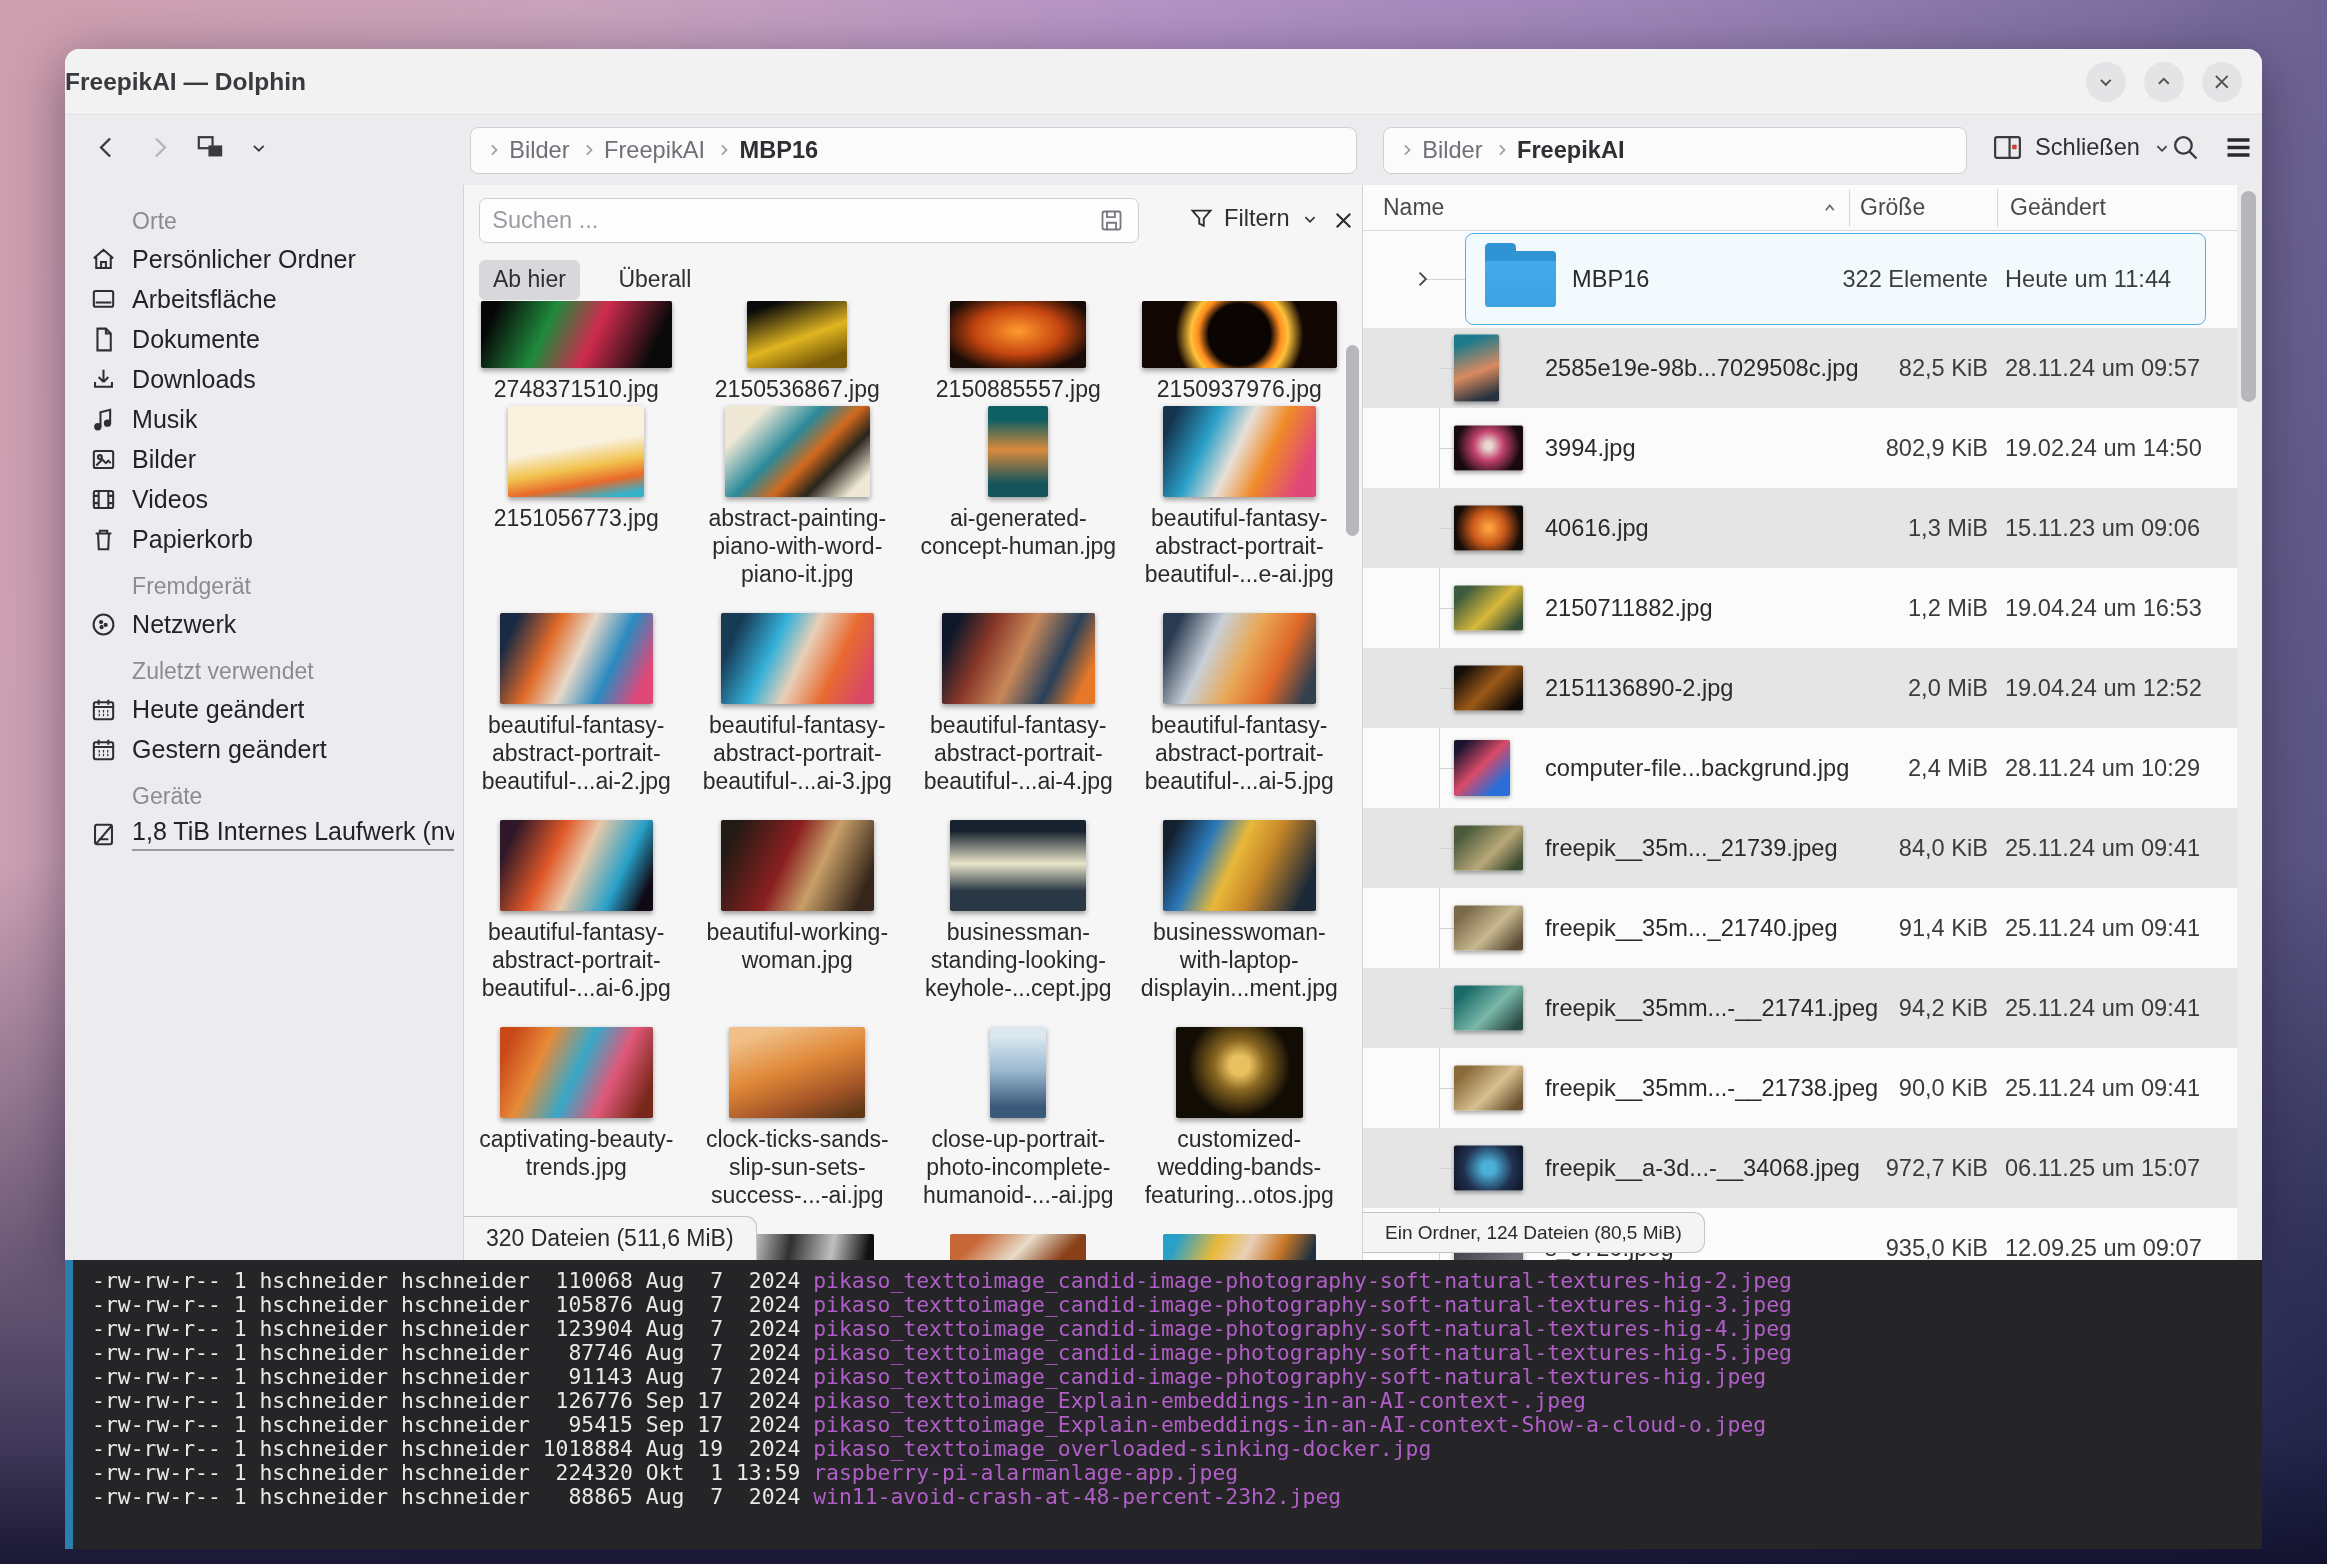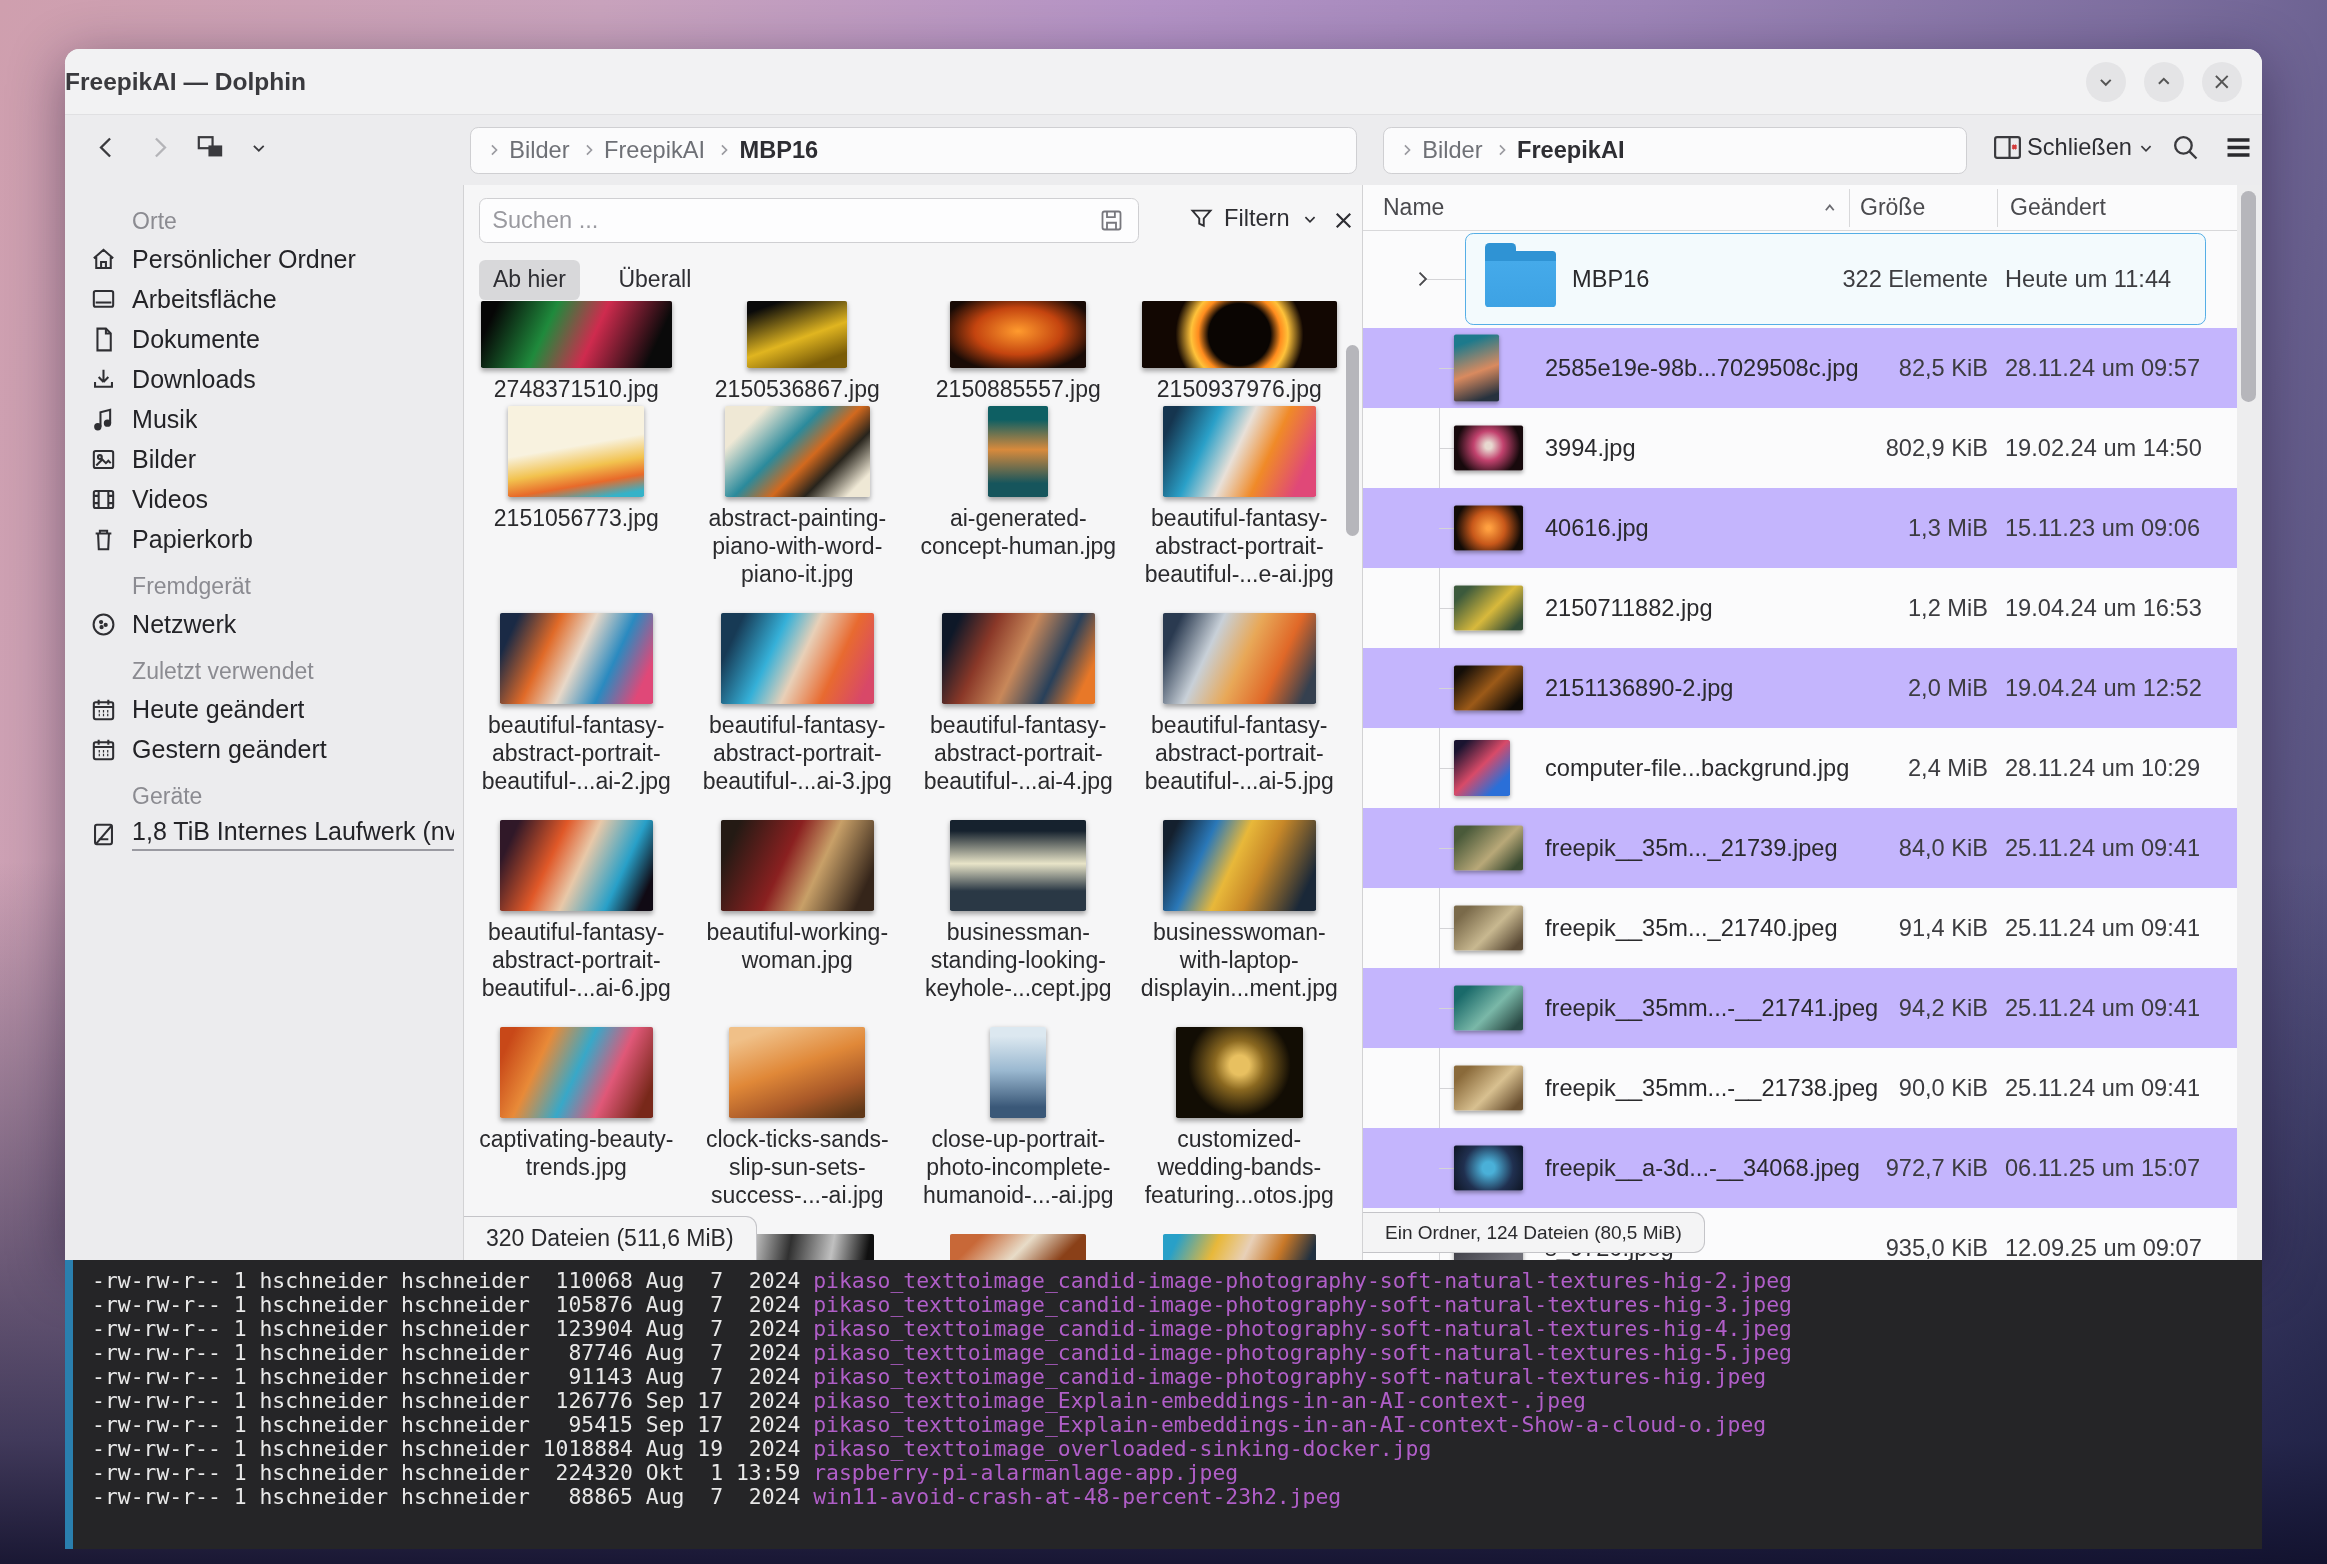--- a/index.html
+++ b/index.html
@@ -22,21 +22,21 @@
   .toolbar{position:relative;height:71px;background:#ececee;}
   .navcluster{position:absolute;left:23.6px;top:12.7px;display:flex;align-items:center;gap:12.7px;}
   .tbi{padding:3.6px;display:flex;align-items:center;}
   .crumbbar{position:absolute;top:11.8px;height:47px;background:#fbfbfc;border:0.9px solid #cfcfd2;border-radius:8.2px;
     display:flex;align-items:center;padding:0 12.7px;box-sizing:border-box;}
   #crumb-left{left:405px;width:887px;}
   #crumb-right{left:1318px;width:584px;}
   .crumb{display:flex;align-items:center;gap:5.5px;margin-right:9px;}
   .crumb .lbl{font-size:23.6px;color:#6e7076;}
   .crumb.bold .lbl{font-weight:700;color:#2e2e33;}
-  .rightctl{position:absolute;top:16.4px;display:flex;align-items:center;gap:3px;}
+  .rightctl{position:absolute;top:16.4px;display:flex;align-items:center;gap:11px;}
   #closesplit{left:1926px;}
   #closesplit .lbl{font-size:23.6px;color:#2e2e33;}
   #search-toggle{left:2104px;}
   #menu-btn{left:2157px;}
 
   
   .content{position:absolute;top:136px;left:0;right:0;bottom:0;display:flex;}
   .sidebar{width:398px;box-sizing:border-box;padding:9px 9px 0 23.6px;}
   .sb-row{display:flex;align-items:center;gap:14.5px;height:40px;}
   .sb-row.section{height:36px;margin-top:9px;}
@@ -80,21 +80,21 @@
   .cols{position:relative;height:45px;border-bottom:0.9px solid #d8d8da;}
   .cols .h{position:absolute;top:0;height:45px;display:flex;align-items:center;font-size:23px;color:#4a4a4e;cursor:pointer;}
   #h-name{left:20px;}
   #h-size{left:497px;}
   #h-mod{left:647px;}
   .cols .sortind{position:absolute;left:455px;top:11px;}
   .cols .sep{position:absolute;top:3.6px;width:0.9px;height:38px;background:#d8d8da;}
   .listrows{position:absolute;top:45px;left:0;right:0;bottom:0;}
   .treeline{position:absolute;left:76px;top:145px;width:0.9px;height:918px;background:#d4d4d7;}
   .lrow{position:relative;height:80px;cursor:pointer;}
-  .lrow.shade{background:#c4b5fd;}
+  .lrow.shade{background:#e5e5e5;}
   .lrow .stubline{position:absolute;left:76px;top:50%;width:14.5px;height:0.9px;background:#d4d4d7;}
   .lrow .thumb{position:absolute;left:91px;top:50%;transform:translateY(-50%);border-radius:1.8px;box-shadow:0 1.8px 4.5px rgba(0,0,0,.35);}
   .lrow .thumb.land{width:69px;height:45px;}
   .lrow .thumb.port{width:45px;height:67px;}
   .lrow .thumb.sq{width:56px;height:56px;}
   .lrow .nm{position:absolute;left:182px;top:50%;transform:translateY(-50%);font-size:23.6px;color:#2a2a2d;white-space:nowrap;}
   .lrow .sz{position:absolute;left:400px;width:225px;top:50%;transform:translateY(-50%);font-size:23.6px;color:#3c3c40;text-align:right;}
   .lrow .dt{position:absolute;left:642px;top:50%;transform:translateY(-50%);font-size:23.6px;color:#3c3c40;white-space:nowrap;}
   .lrow .expander{display:none;}
   .lrow.folder{height:98px;background:transparent;}

